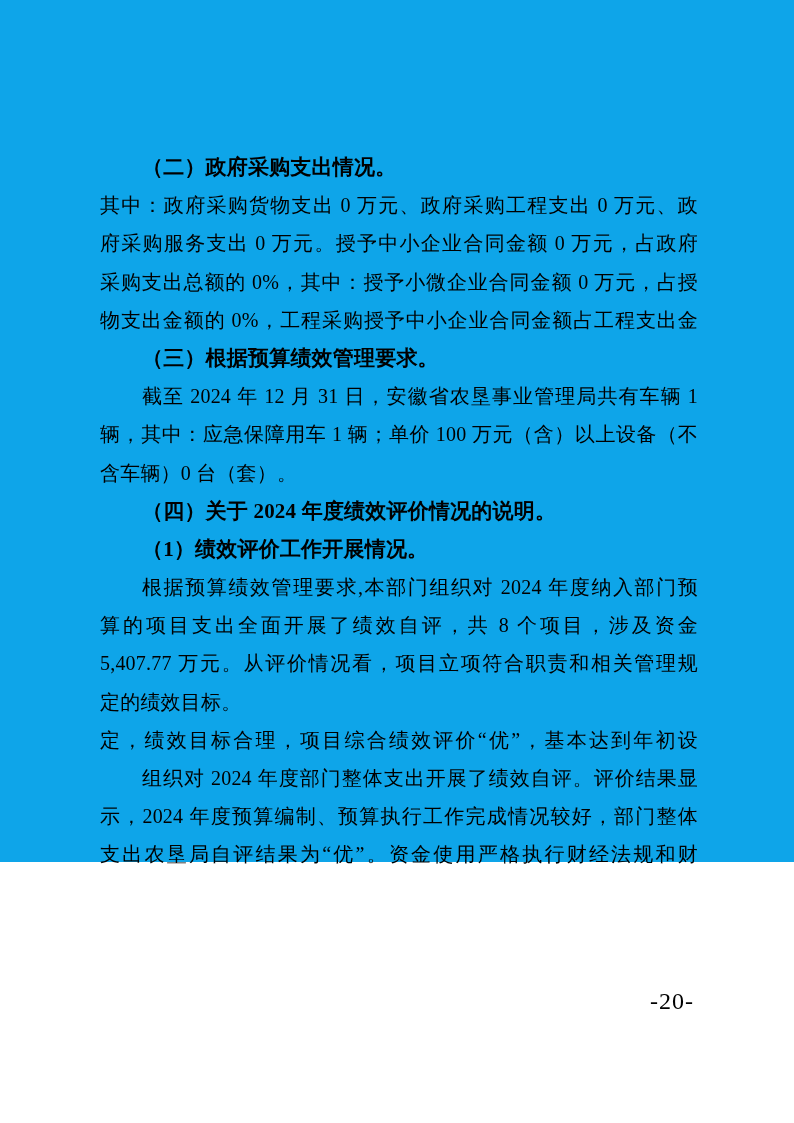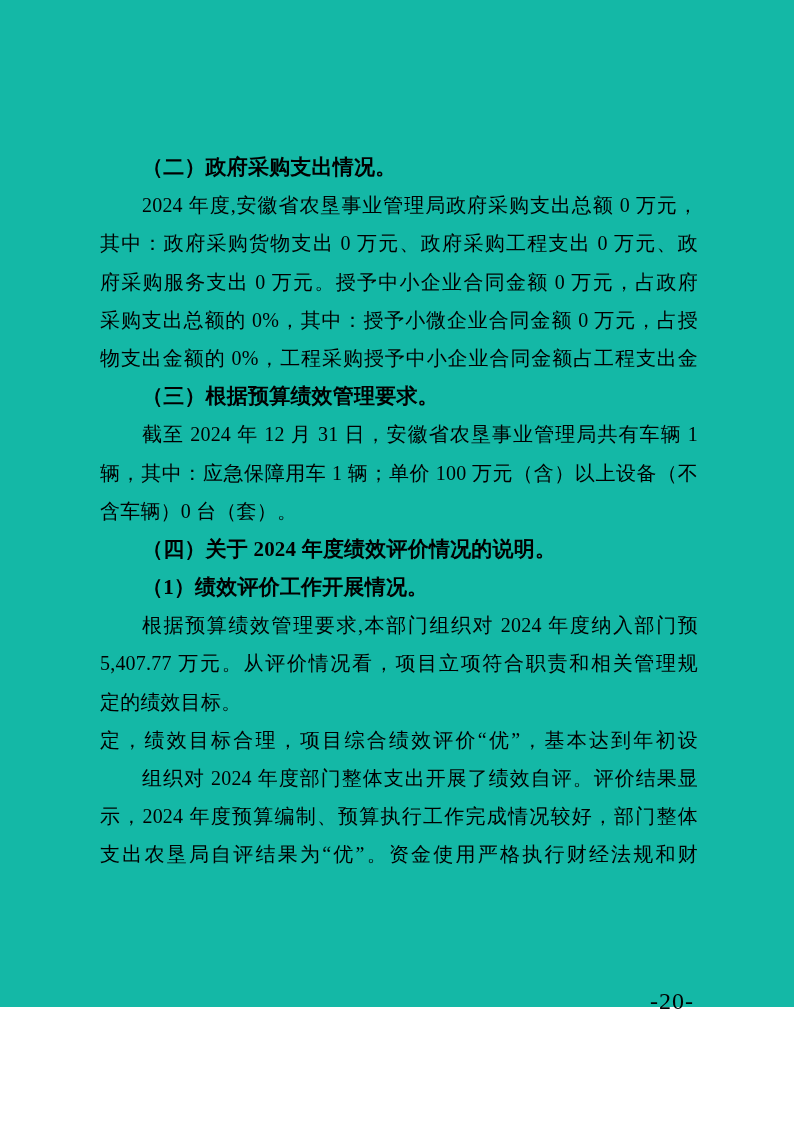--- a/index.html
+++ b/index.html
@@ -11,22 +11,22 @@
     position: relative;
     width: 794px;
     height: 1123px;
     overflow: hidden;
     font-family: "Liberation Serif", "DejaVu Serif", serif;
     color: #000000;
   }
   .page {
     position: absolute;
     left: 0; top: 0;
-    width: 794px; height: 1007px;
-    background: #14b8a6;
+    width: 794px; height: 862px;
+    background: #0ea5e9;
   }
   .text-block {
     position: absolute;
     left: 100px;
     top: 148px;
     width: 598px;
   }
   .line {
     height: 38.2px;
     line-height: 38.2px;
@@ -54,32 +54,32 @@
     letter-spacing: 1px;
     text-align: right;
   }
 </style>
 </head>
 <body>
 
 <div class="page">
   <div class="text-block">
       <div class="line heading indent">（二）政府采购支出情况。</div>
-      <div class="line indent justify">2024 年度,安徽省农垦事业管理局政府采购支出总额 0 万元，</div>
       <div class="line justify">其中：政府采购货物支出 0 万元、政府采购工程支出 0 万元、政</div>
       <div class="line justify">府采购服务支出 0 万元。授予中小企业合同金额 0 万元，占政府</div>
       <div class="line justify">采购支出总额的 0%，其中：授予小微企业合同金额 0 万元，占授</div>
       <div class="line justify">物支出金额的 0%，工程采购授予中小企业合同金额占工程支出金</div>
       <div class="line heading indent">（三）根据预算绩效管理要求。</div>
       <div class="line indent justify">截至 2024 年 12 月 31 日，安徽省农垦事业管理局共有车辆 1</div>
       <div class="line justify">辆，其中：应急保障用车 1 辆；单价 100 万元（含）以上设备（不</div>
       <div class="line">含车辆）0 台（套）。</div>
       <div class="line heading indent">（四）关于 2024 年度绩效评价情况的说明。</div>
       <div class="line heading indent">（1）绩效评价工作开展情况。</div>
       <div class="line indent justify">根据预算绩效管理要求,本部门组织对 2024 年度纳入部门预</div>
+      <div class="line justify">算的项目支出全面开展了绩效自评，共 8 个项目，涉及资金</div>
       <div class="line justify">5,407.77 万元。从评价情况看，项目立项符合职责和相关管理规</div>
       <div class="line">定的绩效目标。</div>
       <div class="line justify">定，绩效目标合理，项目综合绩效评价“优”，基本达到年初设</div>
       <div class="line indent justify">组织对 2024 年度部门整体支出开展了绩效自评。评价结果显</div>
       <div class="line justify">示，2024 年度预算编制、预算执行工作完成情况较好，部门整体</div>
       <div class="line justify">支出农垦局自评结果为“优”。资金使用严格执行财经法规和财</div>
     </div>
   <div class="page-number">-20-</div>
 </div>
 

